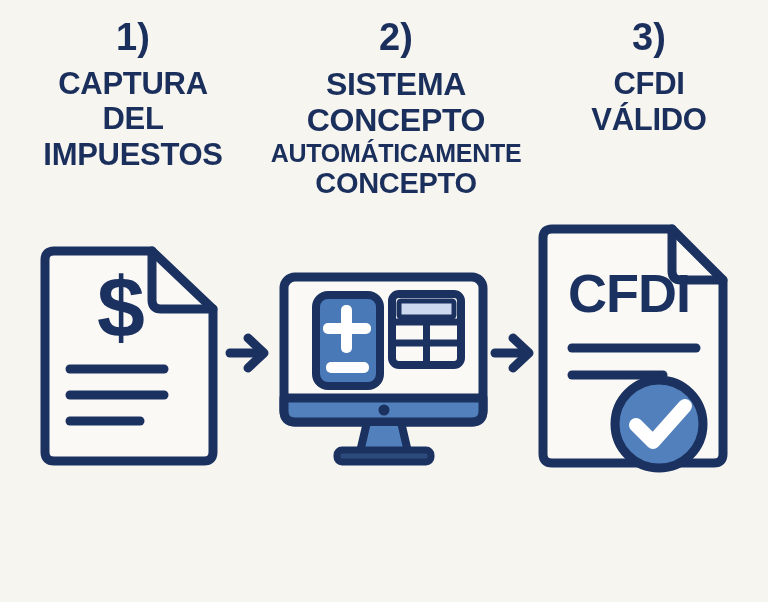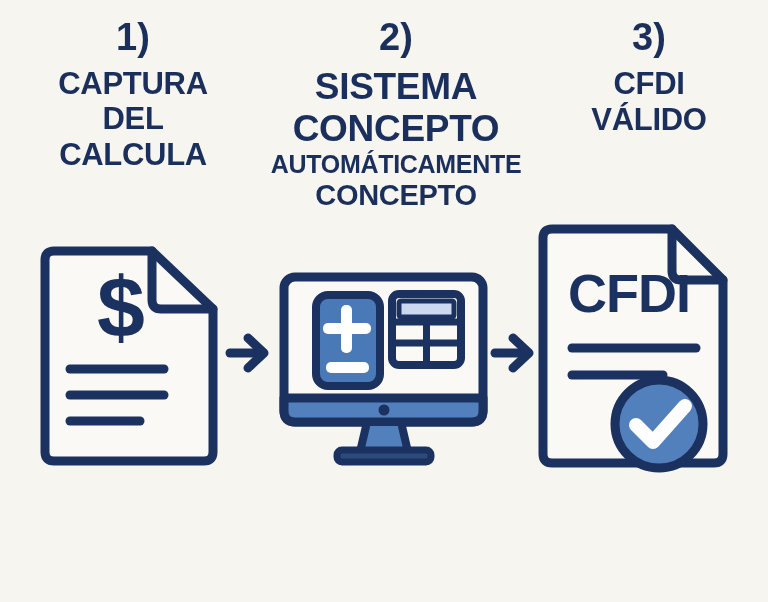--- a/index.html
+++ b/index.html
@@ -50,21 +50,21 @@
     width: 250px;
   }
   #heading-1 .title-line { font-size: 31px; line-height: 1.14; }
 
   
   #heading-2 {
     left: 262px;
     top: 18px;
     width: 268px;
   }
-  #heading-2 .title-line { font-size: 37px; line-height: 1.14; }
+  #heading-2 .title-line { font-size: 32px; line-height: 1.14; }
   #heading-2 .title-line.small { font-size: 25px; }
   #heading-2 .title-line.mid   { font-size: 29px; }
 
   
   #heading-3 {
     left: 534px;
     top: 18px;
     width: 230px;
   }
   #heading-3 .title-line { font-size: 31px; line-height: 1.16; }
@@ -87,21 +87,21 @@
 </style>
 </head>
 <body>
 
 <div id="infographic">
 
   <div class="step-heading" id="heading-1">
     <span class="step-num">1)</span>
     <span class="title-line">CAPTURA</span>
     <span class="title-line">DEL</span>
-    <span class="title-line">CALCULA</span>
+    <span class="title-line">IMPUESTOS</span>
   </div>
 
   <div class="step-heading" id="heading-2">
     <span class="step-num">2)</span>
     <span class="title-line">SISTEMA</span>
     <span class="title-line">CONCEPTO</span>
     <span class="title-line small">AUTOMÁTICAMENTE</span>
     <span class="title-line mid">CONCEPTO</span>
   </div>
 

